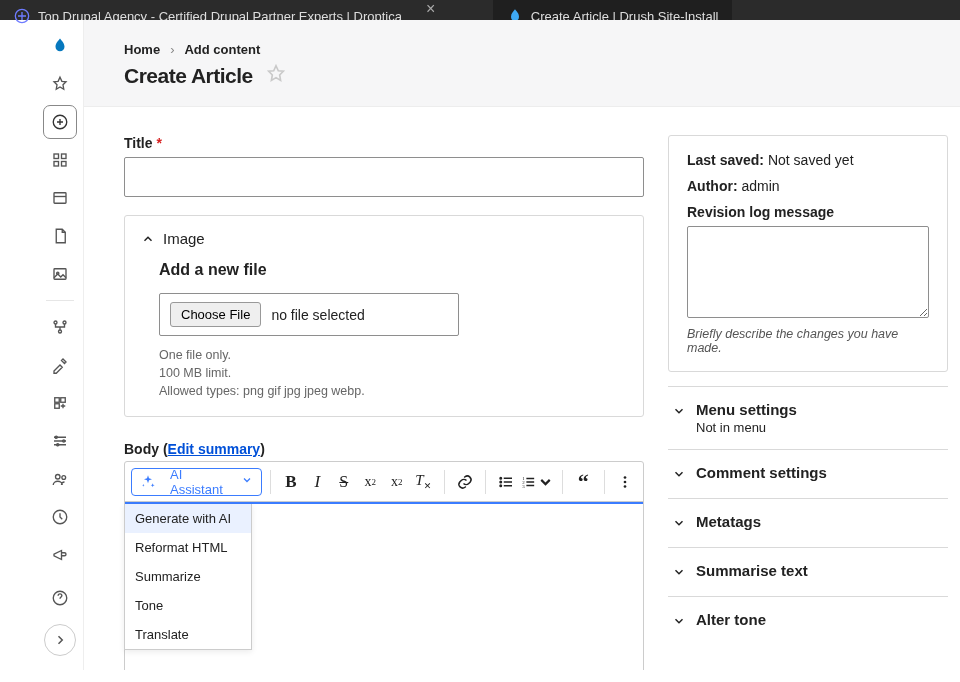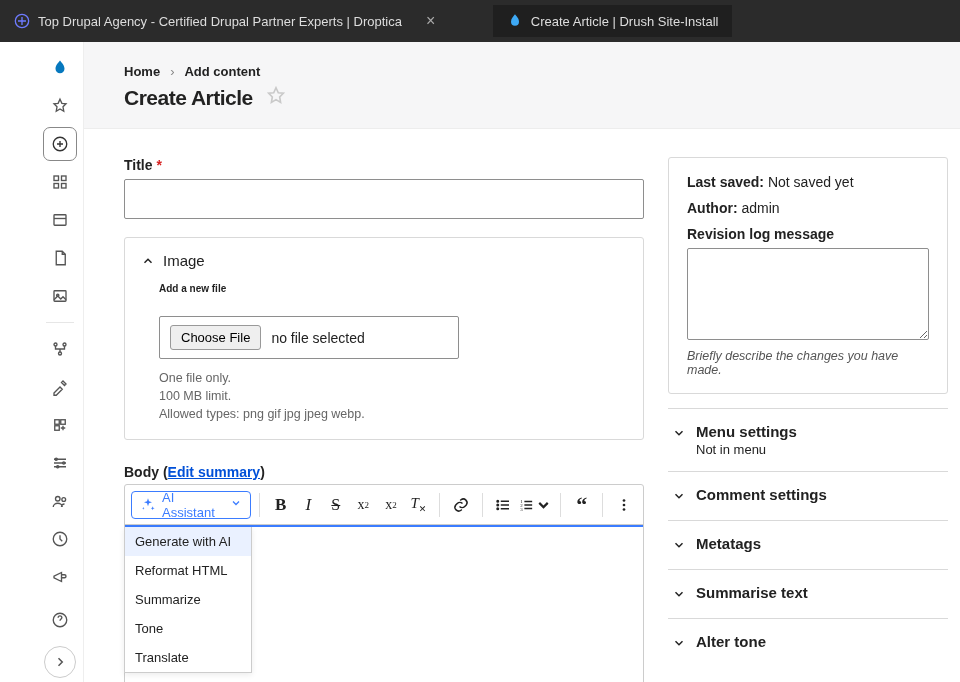--- a/index.html
+++ b/index.html
@@ -1,18 +1,18 @@
 <!DOCTYPE html>
 <html><head>
 <meta charset="utf-8">
 <style>
 * { box-sizing: border-box; margin:0; padding:0; }
 body { font-family: -apple-system, BlinkMacSystemFont, "Segoe UI", Helvetica, Arial, sans-serif; font-size:14px; color:#222; background:#fff; width:960px; height:682px; overflow:hidden; }
 
-.tabbar { background:#2b2b2b; height:42px; display:flex; align-items:center; color:#ddd; font-size:13px; }
+.tabbar { background:#2b2b2b; height:20px; display:flex; align-items:flex-start; color:#ddd; font-size:13px; }
 .tab { display:flex; align-items:center; height:32px; padding:0 14px; gap:8px; }
 .tab.active { background:#1f1f1f; }
 .tab .favicon { width:16px; height:16px; display:flex; align-items:center; justify-content:center; }
 .tab-close { color:#aaa; font-size:16px; padding:0 10px; }
 
 .app { display:flex; height:calc(682px - 32px);padding-left:36px; }
 .sidebar { width:48px; background:#fff; border-right:1px solid #eee; display:flex; flex-direction:column; align-items:center; padding-top:10px; gap:6px; position:relative; }
 .sidebar .sicon { width:32px; height:32px; display:flex; align-items:center; justify-content:center; color:#555; border-radius:6px; }
 .sidebar .sicon.active { outline:1.5px solid #888; }
 .sidebar .sicon svg { width:18px; height:18px; }
@@ -30,29 +30,29 @@
 .star { color:#c9c9c9; }
 .content { display:flex; padding:28px 40px; gap:24px; }
 .main-col { flex:1; max-width:520px; }
 .side-col { flex:0 0 280px; }
 .field-label { font-size:14px; font-weight:700; margin-bottom:6px; }
 .req { color:#d72222; }
 .input { width:100%; height:40px; border:1.5px solid #8e8e8e; border-radius:2px; background:#fff; padding:0 10px; }
 .fieldset { border:1px solid #d9d9d9; border-radius:3px; margin-top:18px; padding:14px 16px 16px; }
 .fieldset-head { display:flex; align-items:center; gap:8px; font-weight:400; font-size:15px; margin-bottom:14px; cursor:pointer; }
 .caret { display:inline-flex; }
-.sub-label { font-weight:700; font-size:10px; margin-bottom:22px; }
+.sub-label { font-weight:700; font-size:16px; margin-bottom:14px; }
 .file-wrap { border:1.5px solid #8e8e8e; border-radius:2px; padding:8px 10px; display:flex; align-items:center; gap:10px; max-width:300px; }
 .choose-btn { background:#efefef; border:1px solid #999; border-radius:3px; padding:4px 10px; font-size:13px; }
 .hint { color:#666; font-size:12.5px; margin-top:10px; line-height:1.45; }
 .body-label { margin-top:24px; font-weight:700; }
 .body-label a { color:#0050d8; text-decoration:underline; }
 .editor { border:1px solid #ccc; border-radius:3px; margin-top:4px; }
 .toolbar { display:flex; align-items:center; height:40px; border-bottom:1px solid #ccc; padding:0 6px; gap:2px; }
-.ai-drop { display:flex; align-items:center; gap:6px; border:1.5px solid #3b7cff; border-radius:4px; padding:4px 8px; color:#3b7cff; font-size:13px; height:28px; }
+.ai-drop { display:flex; align-items:center; gap:14px; border:1.5px solid #3b7cff; border-radius:4px; padding:4px 8px; color:#3b7cff; font-size:13px; height:28px; }
 .ai-drop .spark { display:flex; }
 .ai-drop .chev { margin-left:4px; }
 .tsep { width:1px; height:24px; background:#ddd; margin:0 6px; }
 .tbtn { width:28px; height:28px; display:flex; align-items:center; justify-content:center; color:#222; border-radius:3px; font-family: Georgia, 'Times New Roman', serif; }
 .tbtn svg { width:18px; height:18px; }
 .editor-body { height:200px; background:#fff; position:relative; border-top:2px solid #3b7cff; }
 .ai-menu { position:absolute; top:0; left:-1px; width:128px; background:#fff; border:1px solid #ccc; border-top:none; box-shadow:0 2px 6px rgba(0,0,0,.08); font-size:13px; }
 .ai-menu .item { padding:7px 10px; cursor:pointer; }
 .ai-menu .item.selected { background:#eaf1ff; }
 

